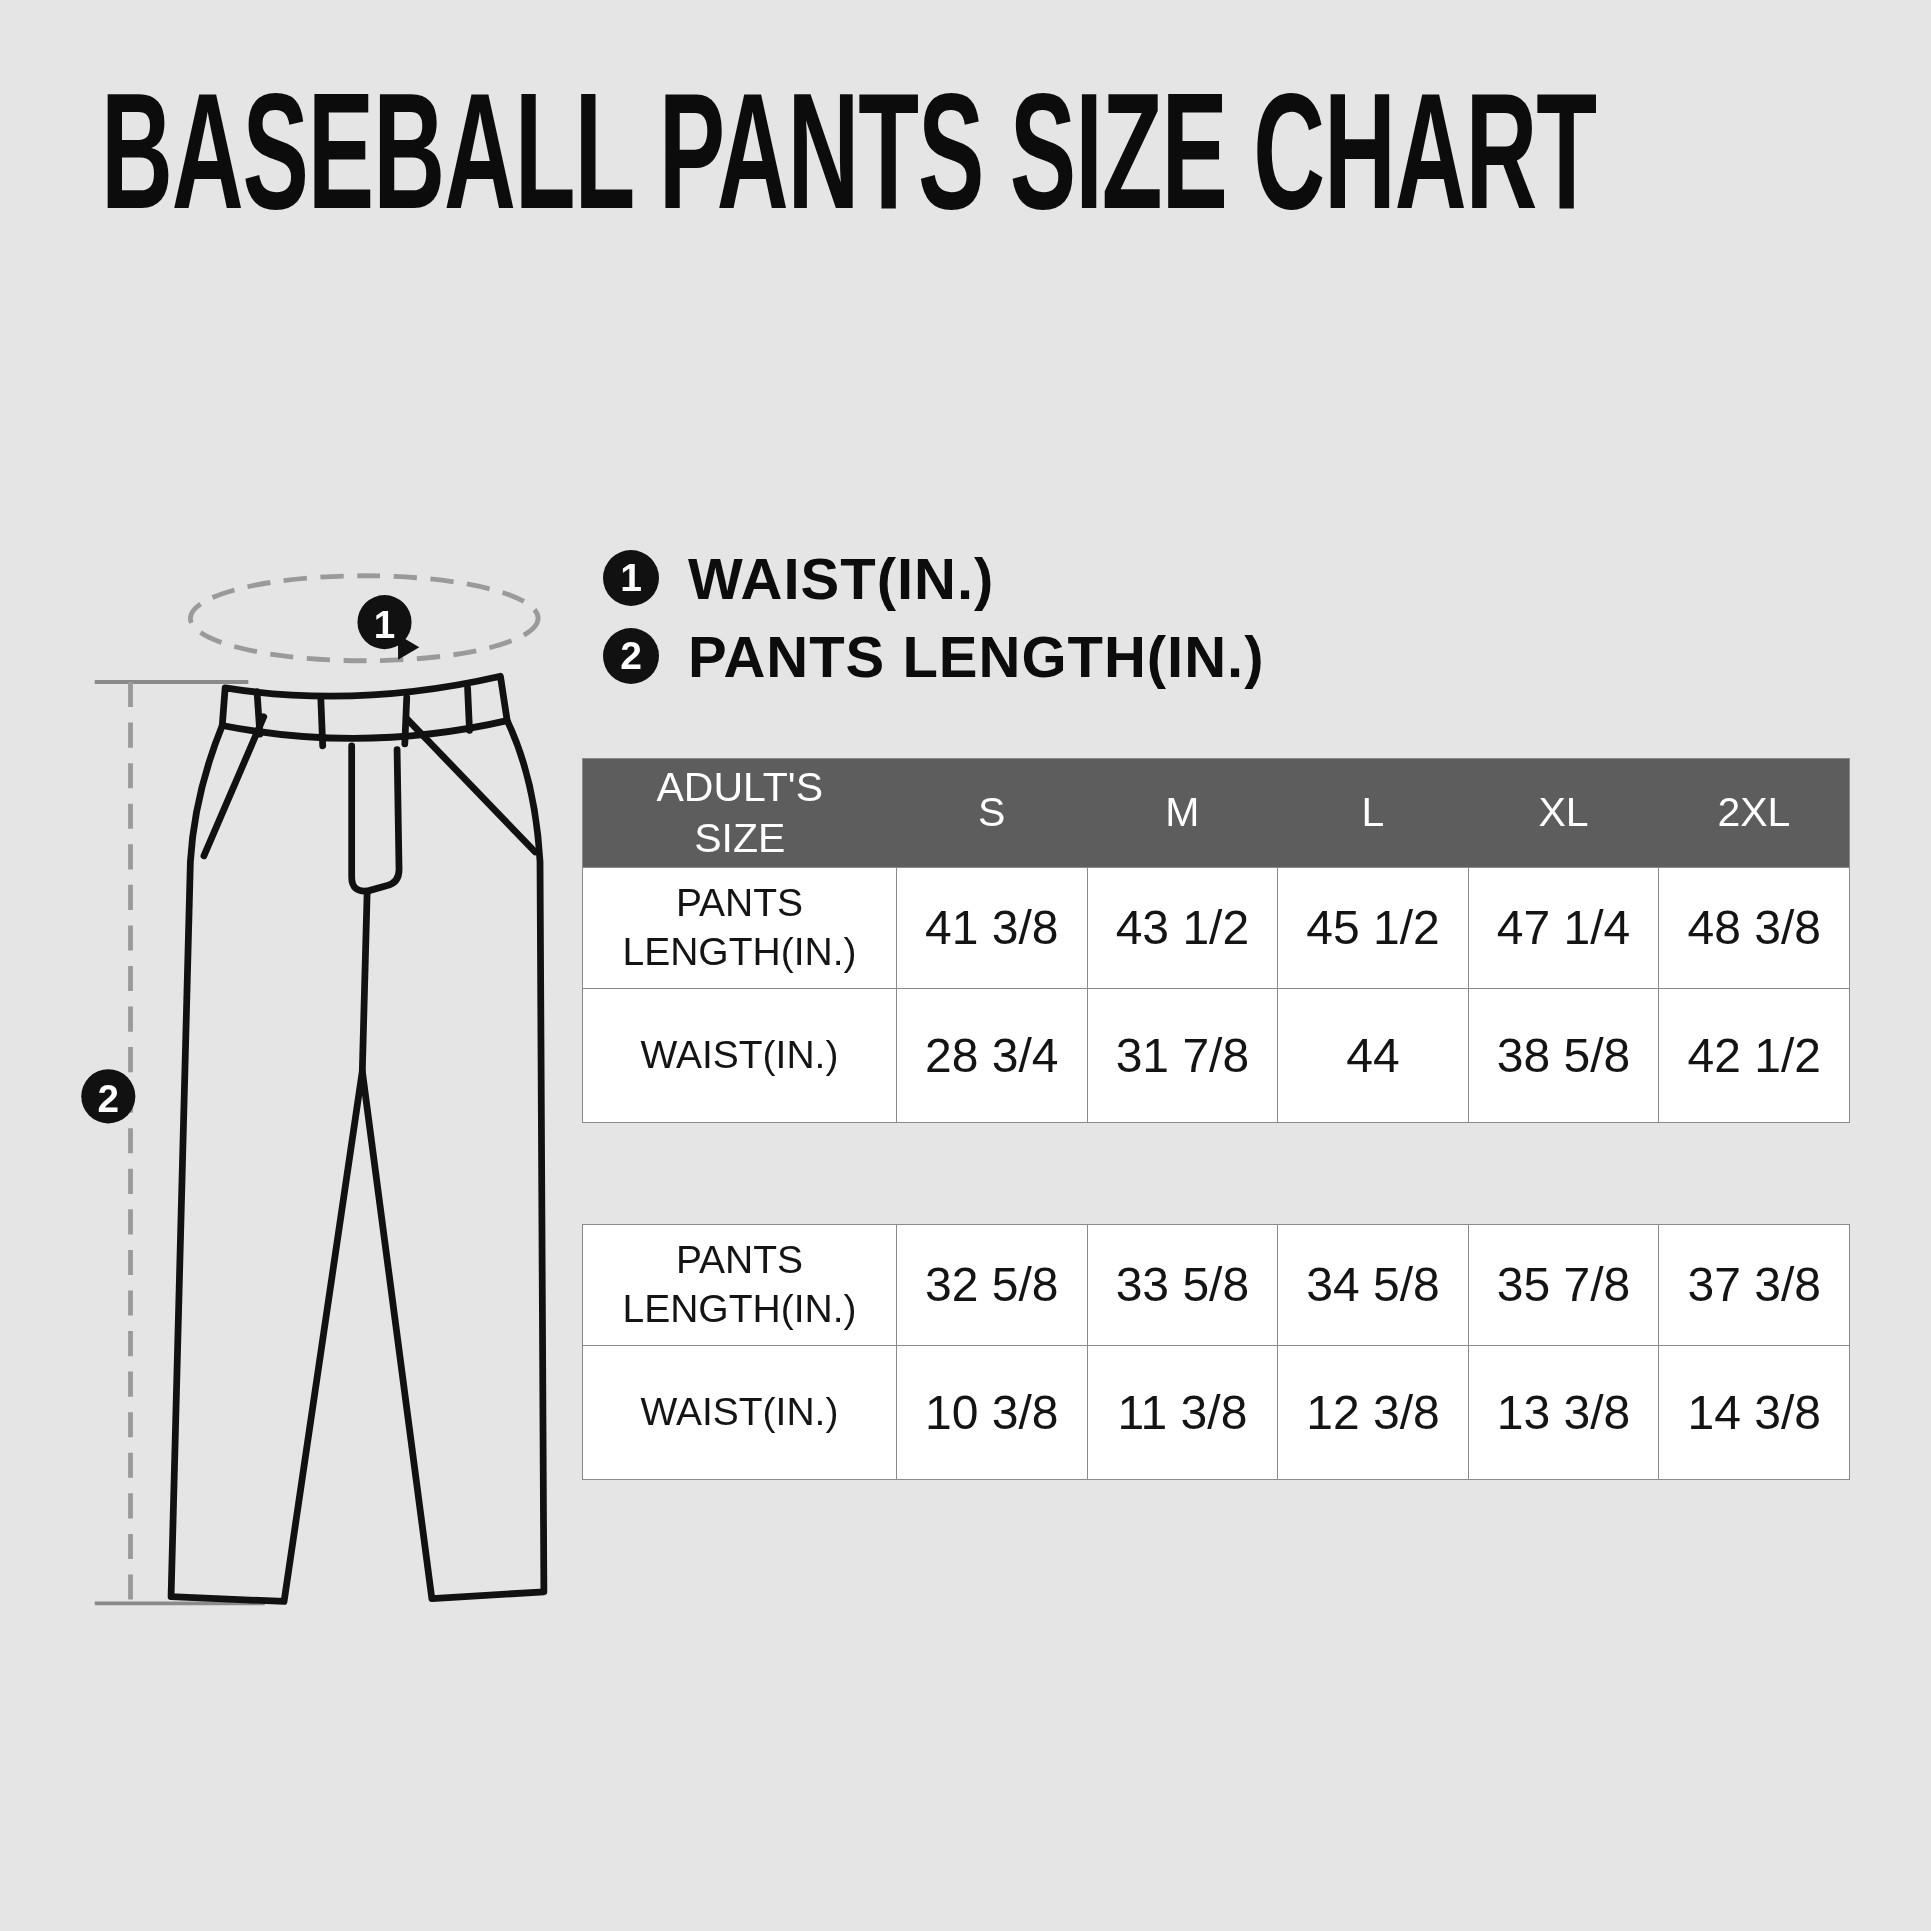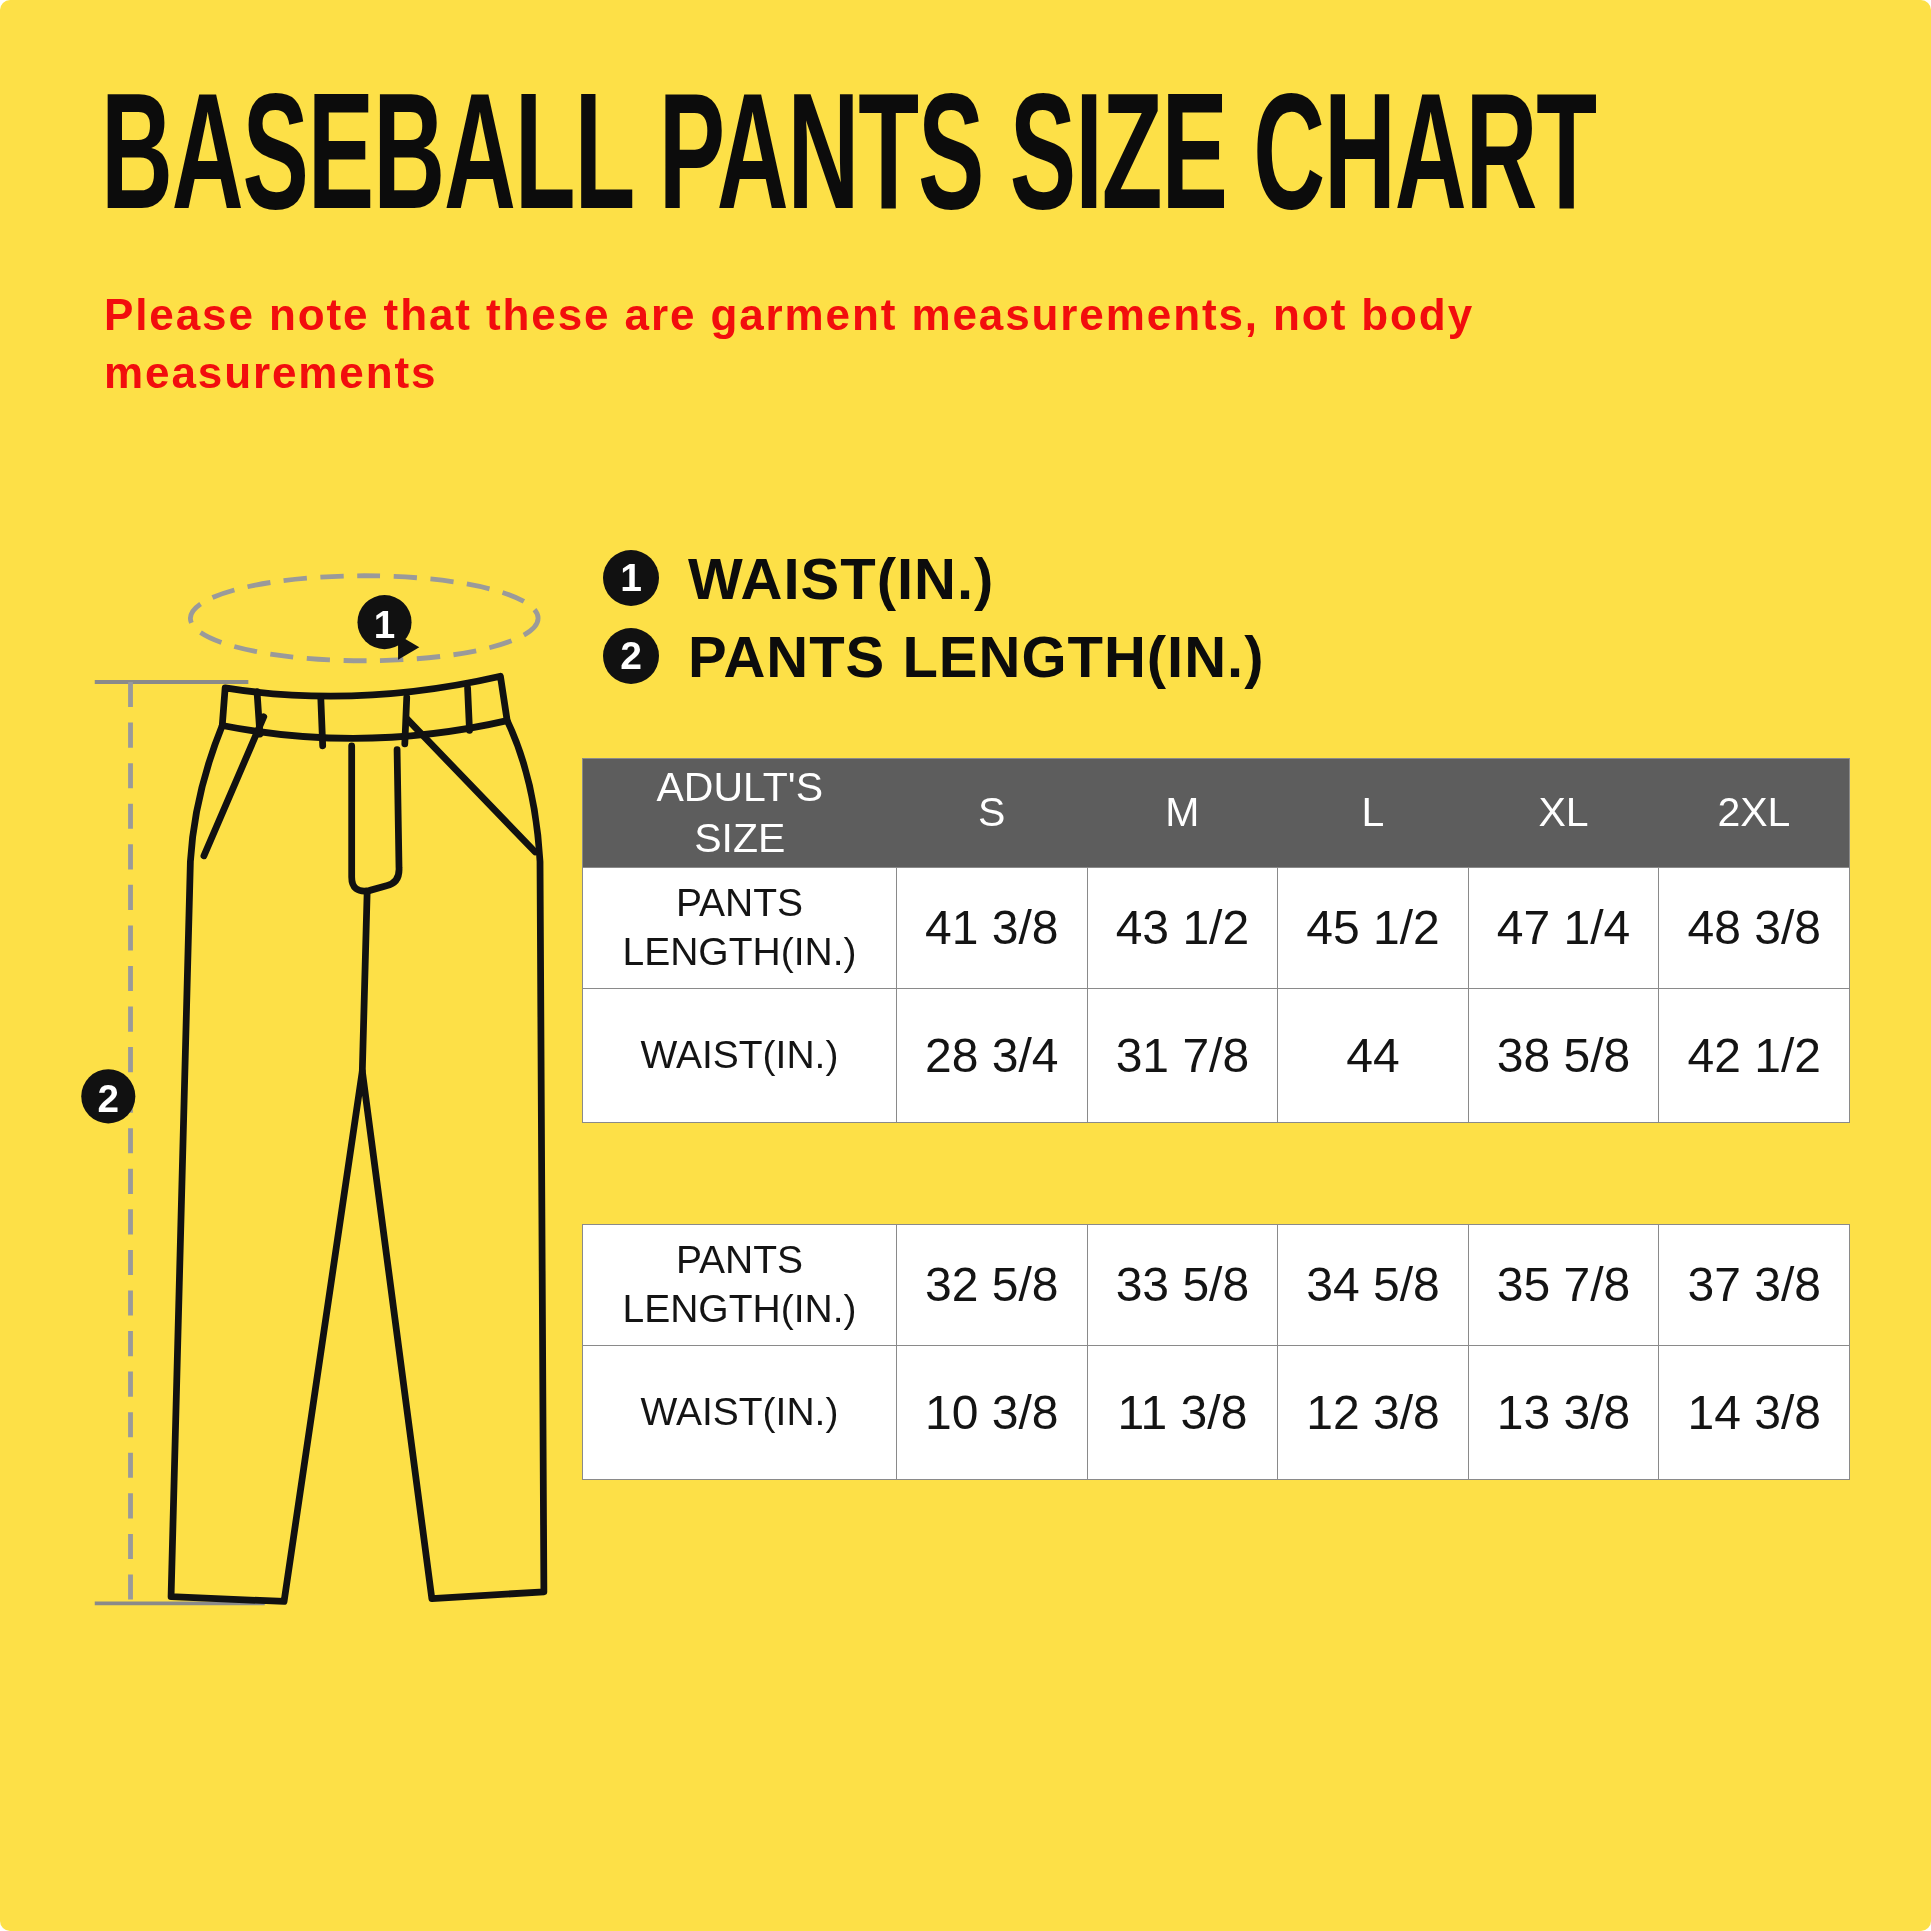--- a/index.html
+++ b/index.html
@@ -1,18 +1,18 @@
 <!DOCTYPE html>
 <html><head>
 <meta charset="utf-8">
 <style>
   html,body { margin:0; padding:0; background:#ffffff; }
   .canvas {
-    position:relative; width:1931px; height:1931px; background:#fde047;
-    font-family:"Liberation Sans", sans-serif; overflow:hidden; color:#111;border-radius:10px;
+    position:relative; width:1931px; height:1931px; background:#e5e5e5;
+    font-family:"Liberation Sans", sans-serif; overflow:hidden; color:#111;
   }
   .title {
     position:absolute; left:101px; top:68px; margin:0;
     font-size:166px; font-weight:bold; line-height:1; letter-spacing:-1.9px;
     white-space:nowrap; transform:scaleX(0.60); transform-origin:left top; color:#0c0c0c;
   }
   .note, .footer {
     position:absolute; left:104px; margin:0;
     font-size:44px; font-weight:bold; letter-spacing:1.9px; line-height:58px;
     color:#f20d0d; white-space:nowrap;
@@ -51,21 +51,20 @@
   table.size-table tr.r1 td { height:120px; }
   table.size-table tr.r2 td { height:133px; }
 </style>
 </head>
 <body>
 
 <div class="canvas">
 
   <h1 class="title">BASEBALL PANTS SIZE CHART</h1>
 
-  <p class="note"><span>Please note that these are garment measurements, not body</span><br><span>measurements</span></p>
 
   <svg class="pants-svg" width="541" height="1159" viewBox="0 0 560 1200">
 
     <ellipse cx="317" cy="80" rx="180" ry="44" fill="none" stroke="#9a9a9a" stroke-width="5" stroke-dasharray="24 14"></ellipse>
     <polygon points="352,97 352,123 374,110" fill="#111"></polygon>
     <circle cx="338" cy="84" r="28" fill="#111"></circle>
     <text x="338" y="86" fill="#fff" font-size="40" font-weight="bold" text-anchor="middle" dominant-baseline="central">1</text>
 
     <line x1="38" y1="146" x2="197" y2="146" stroke="#8a8a8a" stroke-width="4"></line>
     <line x1="75" y1="146" x2="75" y2="1100" stroke="#9a9a9a" stroke-width="5" stroke-dasharray="26 16"></line>

